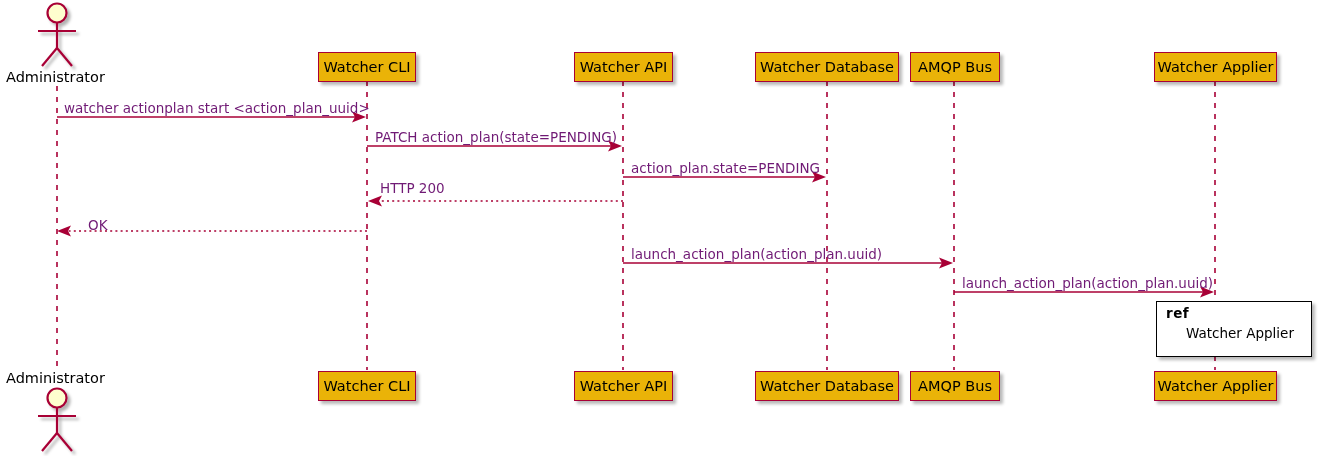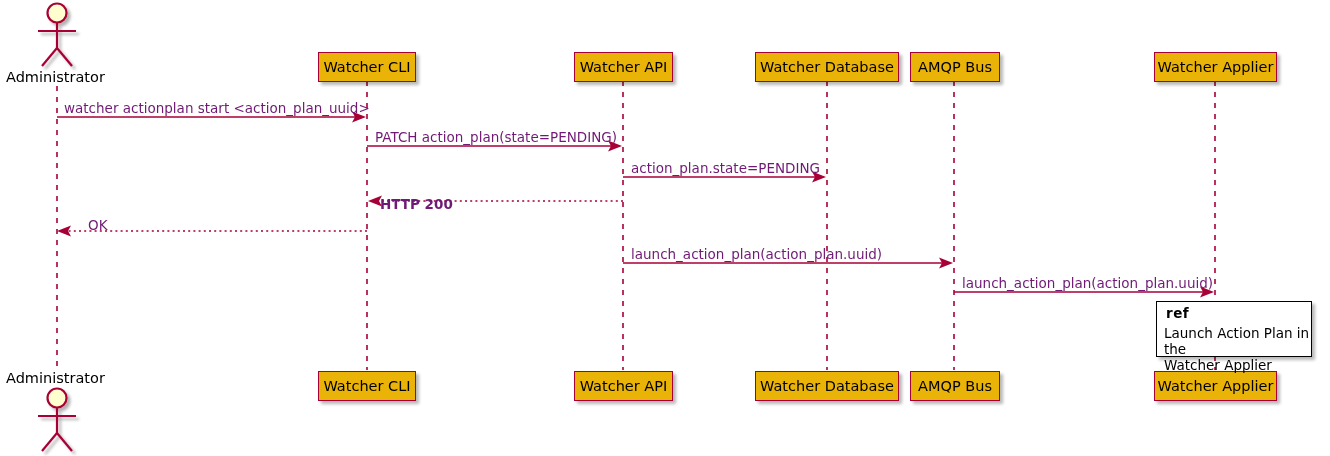--- a/index.html
+++ b/index.html
@@ -187,29 +187,28 @@
   <div class="pbox" style="left:910px; top:371px; width:90px;">AMQP Bus</div>
 
   <div class="pbox" style="left:1154px; top:371px; width:123px;">Watcher Applier</div>
 
   <div class="msg" style="left:64px; top:100px;">watcher actionplan start &lt;action_plan_uuid&gt;</div>
 
   <div class="msg" style="left:631px; top:160px;">action_plan.state=PENDING</div>
 
   <div class="msg" style="left:375px; top:129px;">PATCH action_plan(state=PENDING)</div>
 
-  <div class="msg" style="left:380px; top:196px;font-weight:bold;">HTTP 200</div>
+  <div class="msg" style="left:380px; top:180px;">HTTP 200</div>
 
   <div class="msg" style="left:88px; top:217px;">OK</div>
 
   <div class="msg" style="left:631px; top:246px;">launch_action_plan(action_plan.uuid)</div>
 
   <div class="msg" style="left:962px; top:275px;">launch_action_plan(action_plan.uuid)</div>
 
-  <div class="refbox" style="left:1156px; top:301px; width:156px; height:56px;">
+  <div class="refbox" style="left:1156px; top:301px; width:156px; height:56px;text-align:center;">
     <div class="ref-title">ref</div>
     <div class="ref-body">
-      <div>Launch Action Plan in the</div>
       <div>Watcher Applier</div>
     </div>
   </div>
 
 </div>
 
 </body></html>

